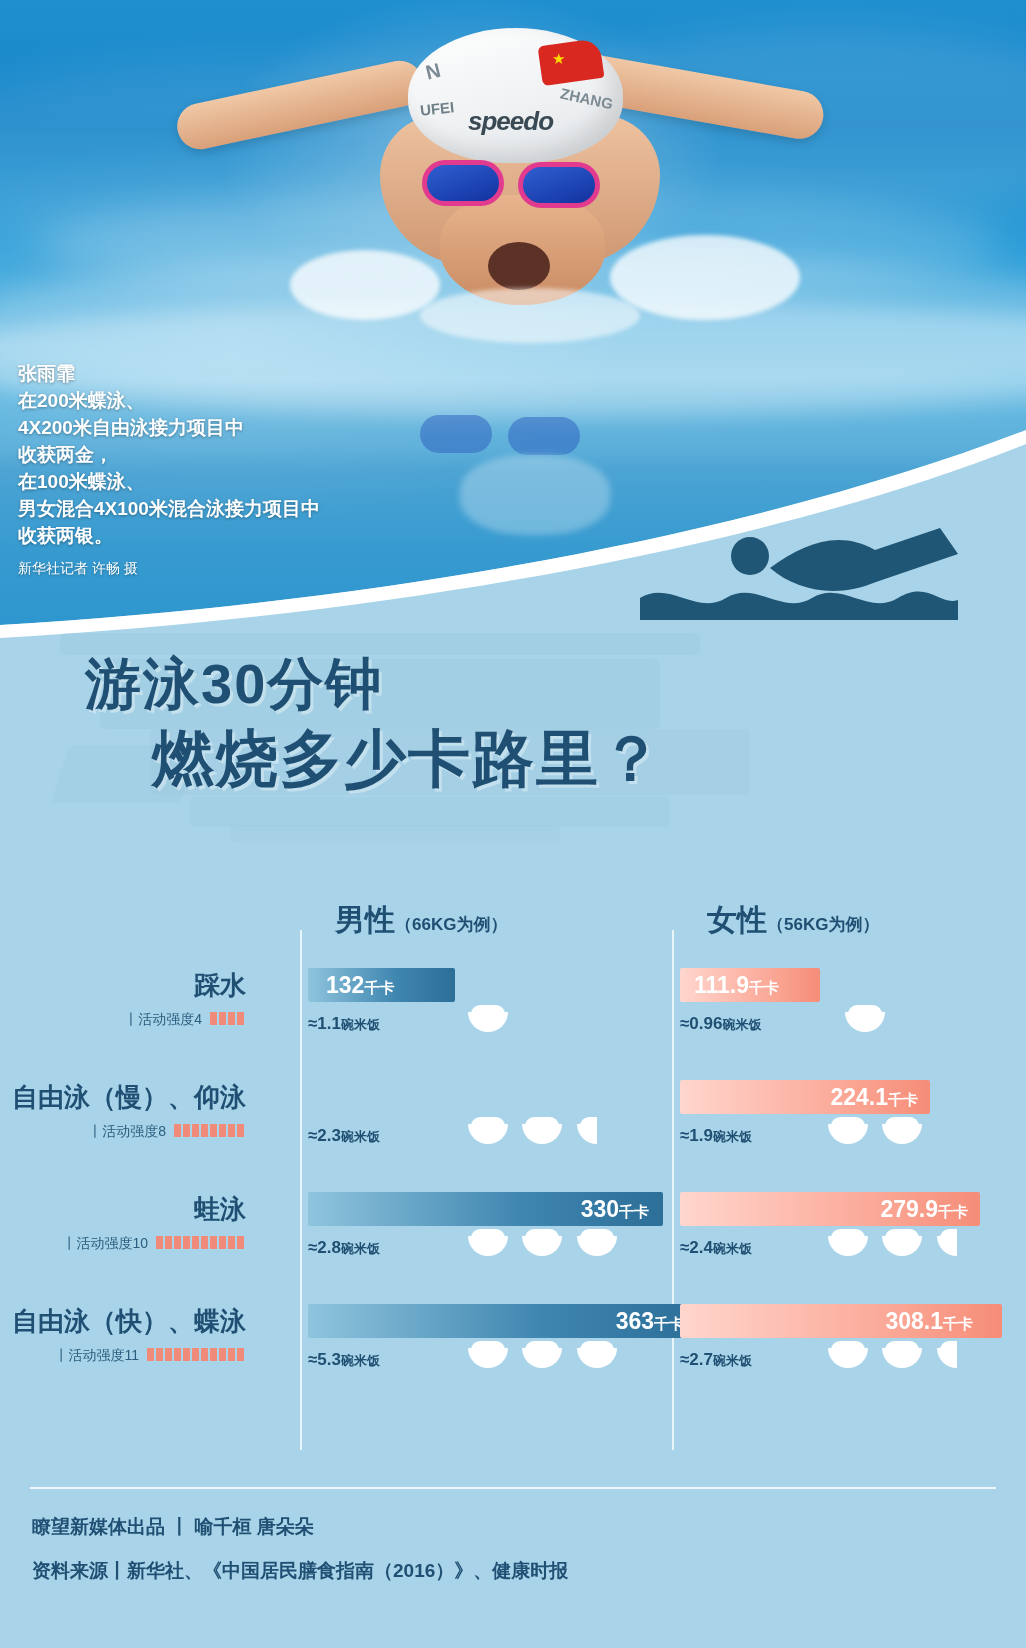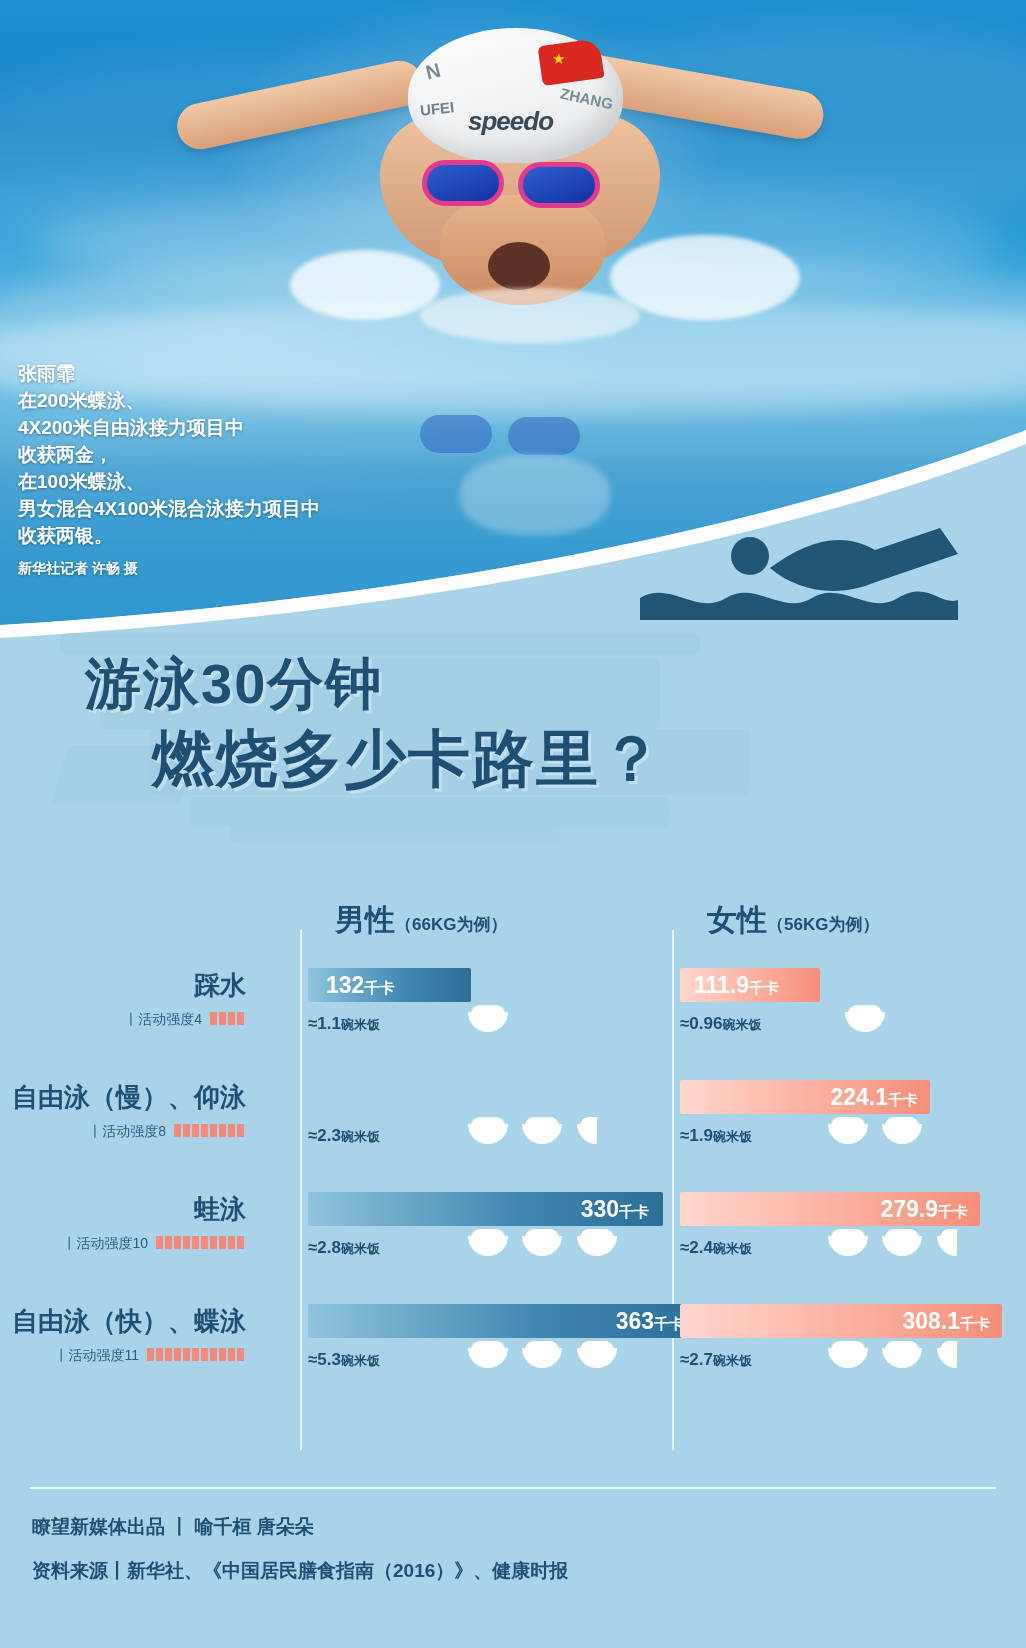--- a/index.html
+++ b/index.html
@@ -55,21 +55,21 @@
     background:linear-gradient(180deg,#e8b48d,#c98b63);}
   .mouth{position:absolute;left:258px;top:222px;width:62px;height:48px;border-radius:50%;background:#5d3226;}
   .splash{position:absolute;border-radius:50%;background:rgba(255,255,255,.75);filter:blur(2px);}
   .reflect{position:absolute;left:380px;top:395px;width:300px;height:190px;opacity:.5;}
   .rlens{position:absolute;width:72px;height:38px;border-radius:36px;background:#2c5fbf;}
   .rcap{position:absolute;left:80px;top:60px;width:150px;height:80px;border-radius:44%;background:rgba(255,255,255,.55);filter:blur(3px);}
 
   
   .caption{position:absolute;left:18px;top:360px;color:#ffffff;font-weight:bold;font-size:19px;line-height:27px;
     text-shadow:0 1px 3px rgba(0,0,0,.35);}
-  .caption .credit{font-size:14px;font-weight:bold;margin-top:6px;}
+  .caption .credit{font-size:14px;font-weight:normal;margin-top:6px;}
 
   
   .curve{position:absolute;left:0;top:430px;width:1026px;height:230px;overflow:hidden;}
   .curve svg{display:block;}
 
   
   .swimlogo{position:absolute;left:640px;top:520px;width:320px;height:100px;}
 
   
   .titleblock{position:absolute;left:0;top:625px;width:1026px;height:250px;}
@@ -214,21 +214,21 @@
 
     <div class="row" style="top:68px;">
       <div class="rowlabel" style="top:0;">
         <div class="name">踩水</div>
         <div class="intens">丨<span>活动强度</span><span>4</span>
           <span class="dots">
             <i class="dot"></i><i class="dot"></i><i class="dot"></i><i class="dot"></i>
           </span>
         </div>
       </div>
-      <div class="bar m" style="left:308px;top:0;width:163px;">
+      <div class="bar m" style="left:308px;top:0;width:147px;">
         <div class="barval" style="left:18px;"><span>132</span><span class="unit">千卡</span></div>
       </div>
       <div class="eq" style="left:308px;top:46px;"><span>≈1.1</span><span class="u">碗米饭</span></div>
       <div class="bowls" style="left:468px;top:38px;">
         <span class="bowl"><span class="b"></span><span class="r"></span></span>
       </div>
 
       <div class="bar f" style="left:680px;top:0;width:140px;">
         <div class="barval" style="left:14px;"><span>111.9</span><span class="unit">千卡</span></div>
       </div>
@@ -307,21 +307,21 @@
         <div class="barval" style="right:14px;"><span>363</span><span class="unit">千卡</span></div>
       </div>
       <div class="eq" style="left:308px;top:46px;"><span>≈5.3</span><span class="u">碗米饭</span></div>
       <div class="bowls" style="left:468px;top:38px;">
         <span class="bowl"><span class="b"></span><span class="r"></span></span>
         <span class="bowl"><span class="b"></span><span class="r"></span></span>
         <span class="bowl"><span class="b"></span><span class="r"></span></span>
       </div>
 
       <div class="bar f" style="left:680px;top:0;width:322px;">
-        <div class="barval" style="right:12px;"><span>308.1</span><span class="unit">千卡</span></div>
+        <div class="barval" style="right:29px;"><span>308.1</span><span class="unit">千卡</span></div>
       </div>
       <div class="eq" style="left:680px;top:46px;"><span>≈2.7</span><span class="u">碗米饭</span></div>
       <div class="bowls" style="left:828px;top:38px;">
         <span class="bowl"><span class="b"></span><span class="r"></span></span>
         <span class="bowl"><span class="b"></span><span class="r"></span></span>
         <span class="bowl half"><span class="b"></span><span class="r"></span></span>
       </div>
     </div>
   </div>
 

